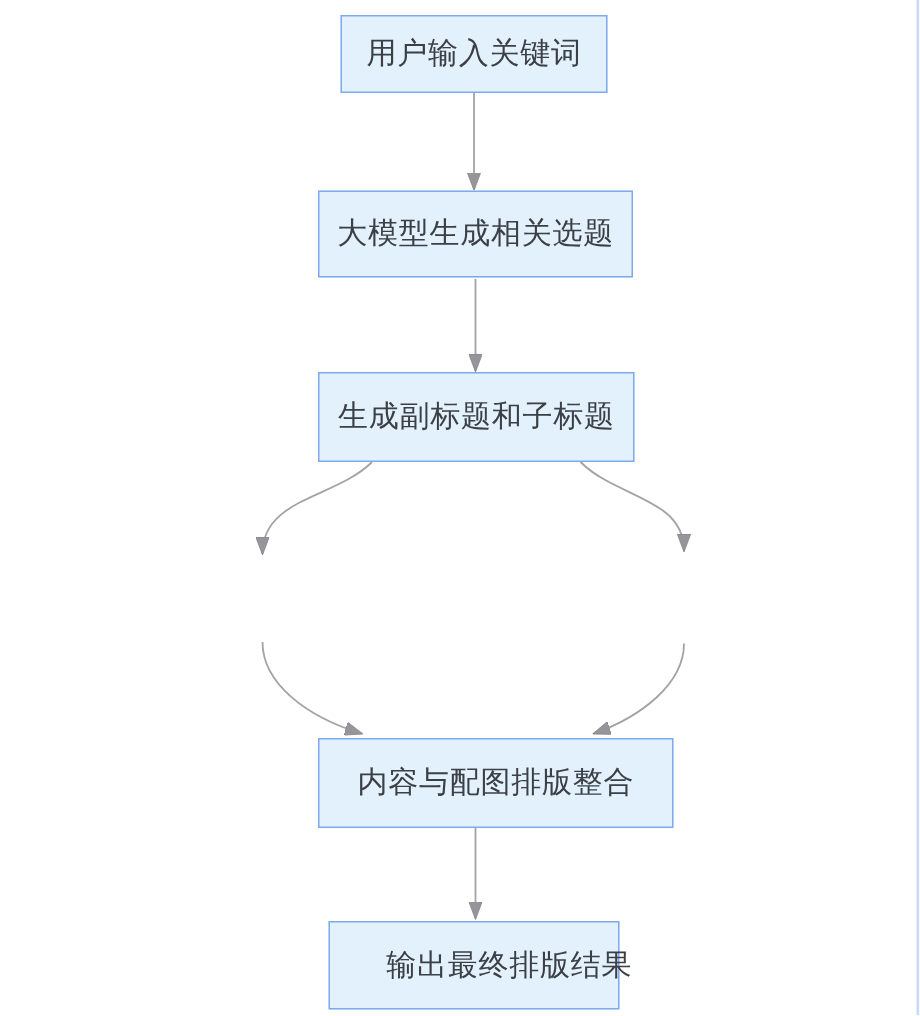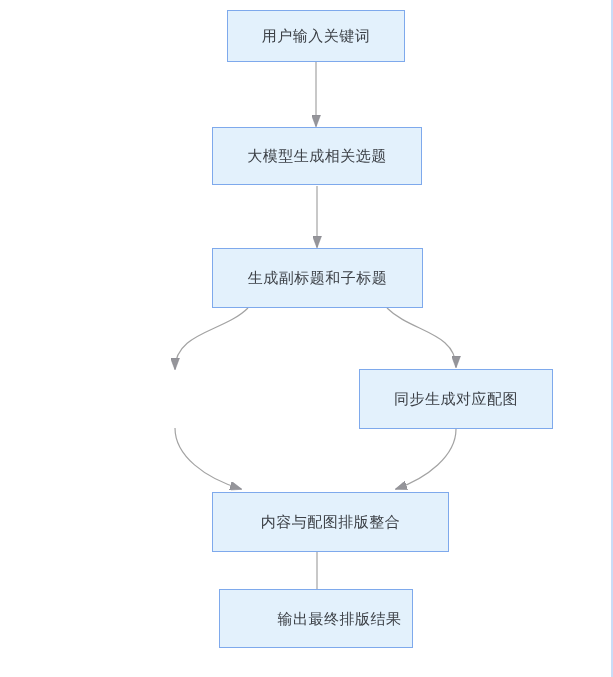--- a/index.html
+++ b/index.html
@@ -27,33 +27,33 @@
     box-sizing: border-box;
     background: #e3f1fc;
     border: 1.5px solid #7ea9ec;
     display: flex;
     align-items: center;
     justify-content: center;
     text-align: center;
     cursor: default;
   }
   .flow-node .node-label {
-    font-size: 15px;
+    font-size: 20px;
     color: #3c4046;
     letter-spacing: 0.5px;
     line-height: 1.2;
     white-space: nowrap;
   }
   .node-user-input        { left: 227px; top: 10px;  width: 178px; height: 52px; }
   .node-generate-topics   { left: 212px; top: 127px; width: 210px; height: 58px; }
   .node-generate-subtitles{ left: 212px; top: 248px; width: 211px; height: 60px; }
   .node-generate-content  { left: 58px;  top: 371px; width: 230px; height: 57px; }
   .node-generate-images   { left: 359px; top: 369px; width: 194px; height: 60px; }
   .node-merge-layout      { left: 212px; top: 492px; width: 237px; height: 60px; }
-  .node-output-result     { left: 219px; top: 589px; width: 194px; height: 59px; padding-left: 47px; }
+  .node-output-result     { left: 219px; top: 614px; width: 194px; height: 59px; padding-left: 47px; }
   .right-edge-line {
     position: absolute;
     right: 0;
     top: 0;
     width: 2px;
     height: 100%;
     background: #c9dcf6;
   }
 </style>
 </head>
@@ -84,23 +84,20 @@
 
   <div class="flow-node node-generate-subtitles">
     <span class="node-label">生成副标题和子标题</span>
   </div>
 
   <div class="flow-node node-generate-topics">
     <span class="node-label">大模型生成相关选题</span>
   </div>
 
 
-  <div class="flow-node node-generate-images">
-    <span class="node-label">同步生成对应配图</span>
-  </div>
 
   <div class="flow-node node-merge-layout">
     <span class="node-label">内容与配图排版整合</span>
   </div>
 
   <div class="flow-node node-output-result">
     <span class="node-label">输出最终排版结果</span>
   </div>
 
   <div class="right-edge-line"></div>

